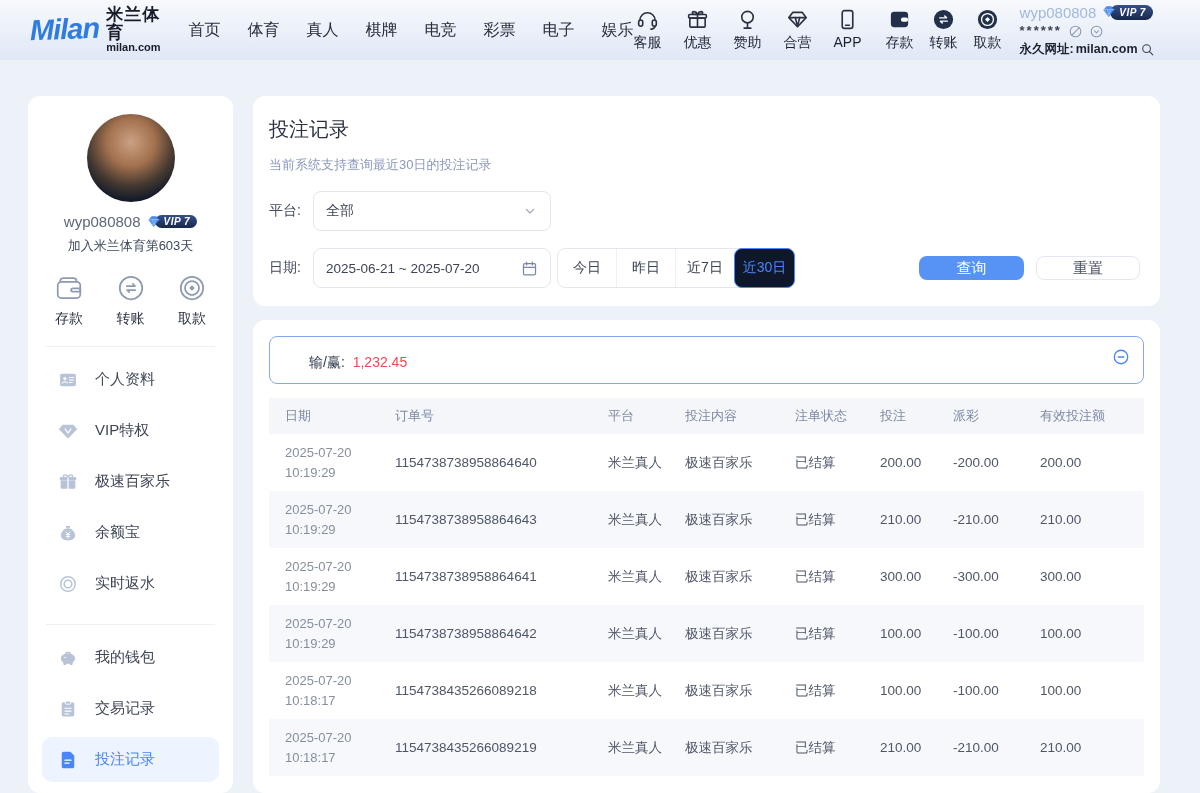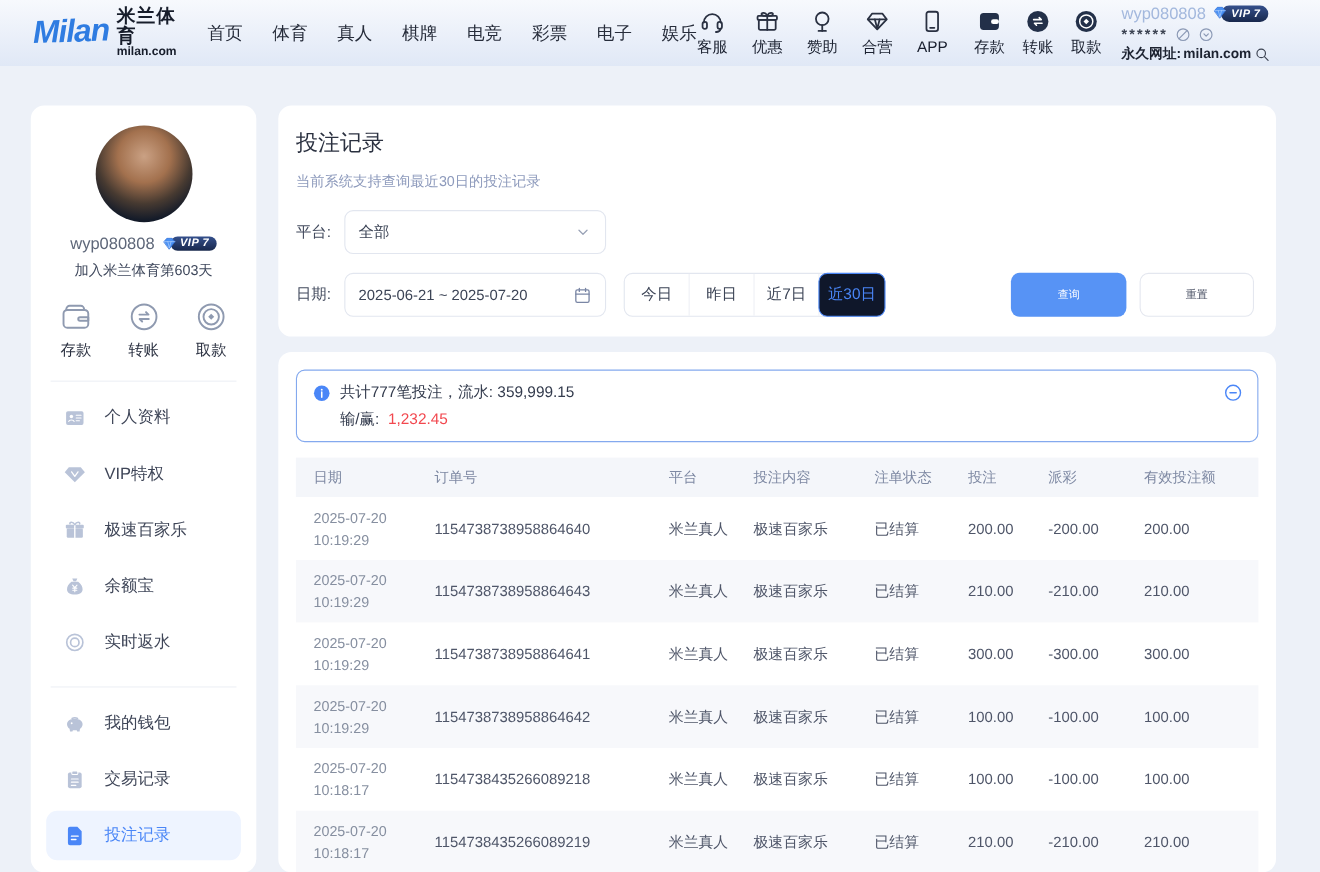--- a/index.html
+++ b/index.html
@@ -94,34 +94,34 @@
     height:40px; border:1px solid #e2e6ef; border-radius:8px; background:#fff;
     display:flex; align-items:center; padding:0 12px; cursor:pointer;
   }
   .select-box { width:238px; }
   .select-value { font-size:14px; color:#3c4456; }
   .chev { width:16px; height:16px; color:#99a2b6; margin-left:auto; }
   .date-box { width:238px; }
   .date-value { font-size:13.5px; color:#3c4456; }
   .cal { width:17px; height:17px; color:#7a86a5; margin-left:auto; }
   .quick-group {
-    display:flex; margin-left:16px; border:1px solid #e2e6ef; border-radius:8px;
+    display:flex; margin-left:6px; border:1px solid #e2e6ef; border-radius:8px;
     background:#fff; height:40px;
   }
   .quick-btn {
     width:59px; height:38px; border:none; background:transparent; cursor:pointer;
     font-size:14px; color:#3c4456; border-right:1px solid #eef0f5;
     font-family:inherit;
   }
   .quick-btn:last-child { border-right:none; }
   .quick-btn.active {
     color:#4a86f7; border:1px solid #4a86f7; border-radius:8px;
     margin:-1px; height:40px; width:61px; background:#0f172a; position:relative; z-index:1;
   }
-  .btn { height:40px; border-radius:8px; font-size:10px; cursor:pointer; font-family:inherit; }
+  .btn { height:24px; border-radius:8px; font-size:15px; cursor:pointer; font-family:inherit; }
   .btn-primary { width:105px; margin-left:auto; background:#5793f5; color:#fff; border:none; }
   .btn-plain { width:104px; margin-left:12px; background:#fff; color:#4a5164; border:1px solid #e4e7ef; }
   
   .table-card { flex:1; padding:16px 16px 0; overflow:hidden; }
   .info-box { position:relative; border:1px solid #84a9ee; border-radius:8px; padding:11px 40px 11px 14px; }
   .info-line1 { display:flex; align-items:center; gap:8px; }
   .info-ic { width:17px; height:17px; flex:none; }
   .info-text { font-size:14px; color:#333b4d; }
   .info-line2 { margin:6px 0 0 25px; font-size:14px; color:#333b4d; }
   .loss { color:#f2484f; margin-left:4px; }
@@ -456,33 +456,20 @@
             <button class="quick-btn">近7日</button>
             <button class="quick-btn active">近30日</button>
           </div>
         <button class="btn btn-primary">查询</button>
         <button class="btn btn-plain">重置</button>
       </div>
     </div>
 
     <div class="card table-card">
       <div class="info-box">
-        <div class="info-line1">
-          <span class="info-ic icon">
-              <svg viewBox="0 0 24 24">
-                <circle cx="12" cy="12" r="10" fill="#4a86f7" stroke="none"></circle>
-                <circle cx="12" cy="7.4" r="1.2" fill="#fff" stroke="none"></circle>
-                <path d="M12 10.4V17" stroke="#fff" stroke-width="2"></path>
-              </svg>
-            </span>
-          <span class="info-text">
-            <span>共计777笔投注，流水:</span>
-            <span>359,999.15</span>
-          </span>
-        </div>
         <div class="info-line2">
           <span>输/赢:</span>
           <span class="loss">1,232.45</span>
         </div>
         <span class="collapse-ic icon">
             <svg viewBox="0 0 24 24">
               <circle cx="12" cy="12" r="9"></circle>
               <path d="M8.2 12h7.6"></path>
             </svg>
           </span>

